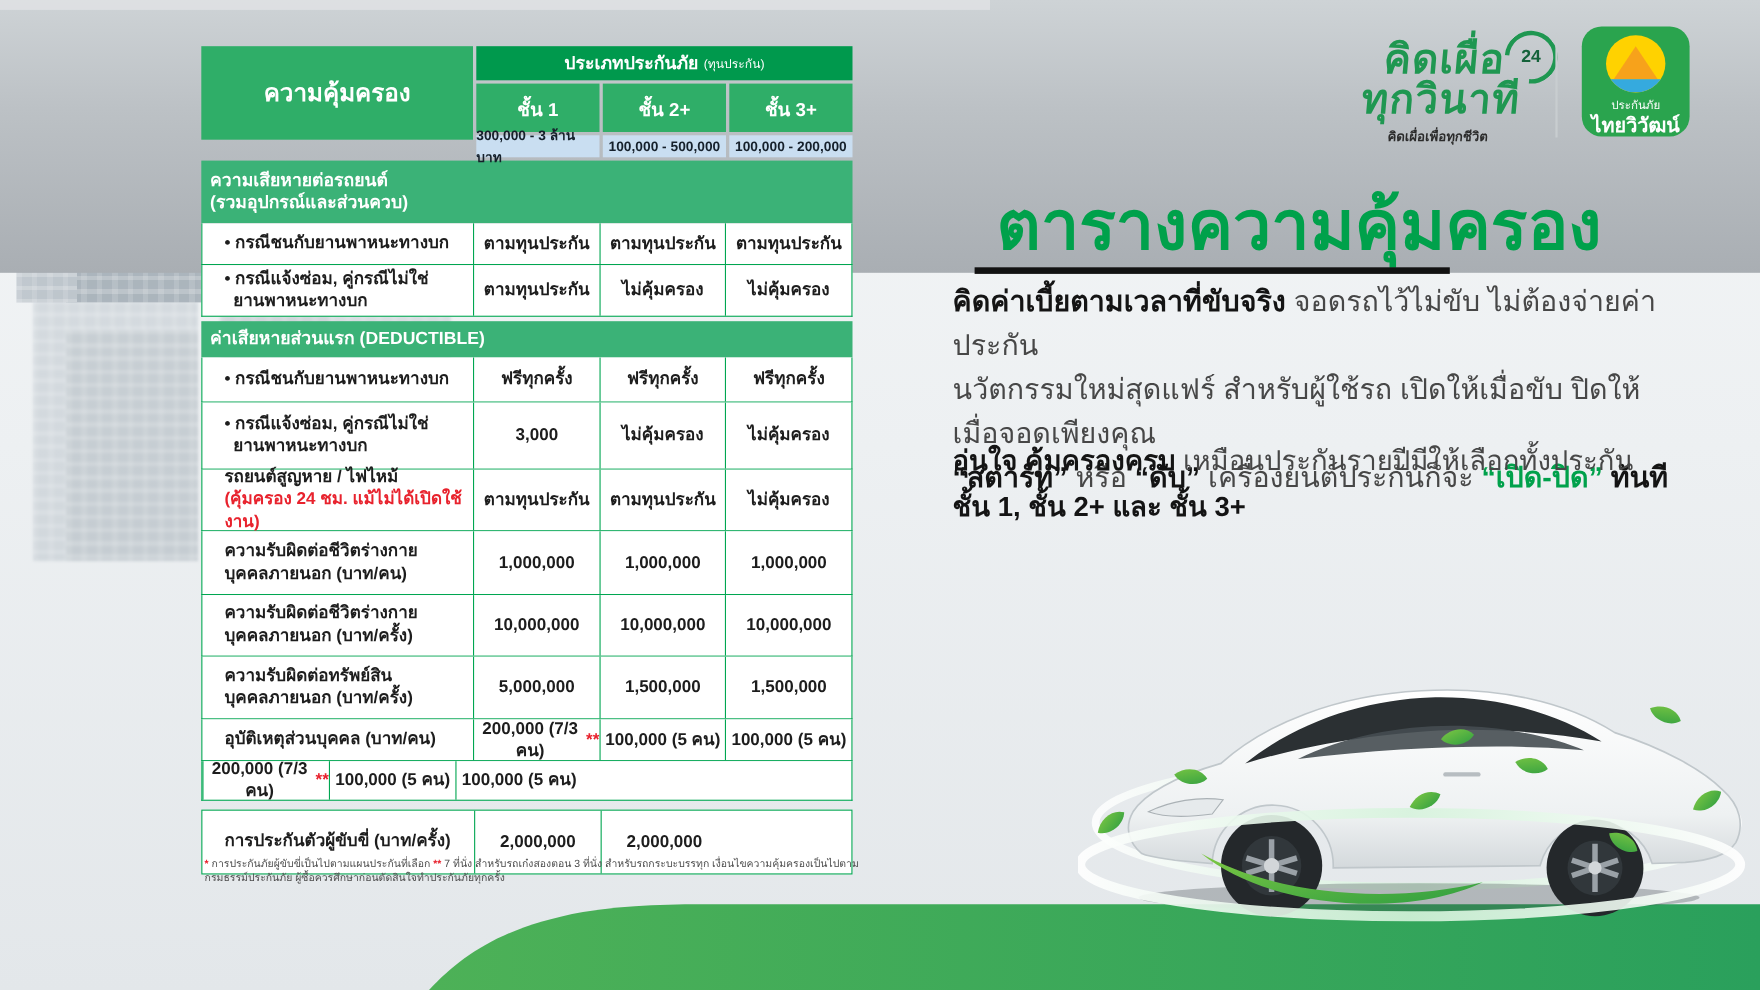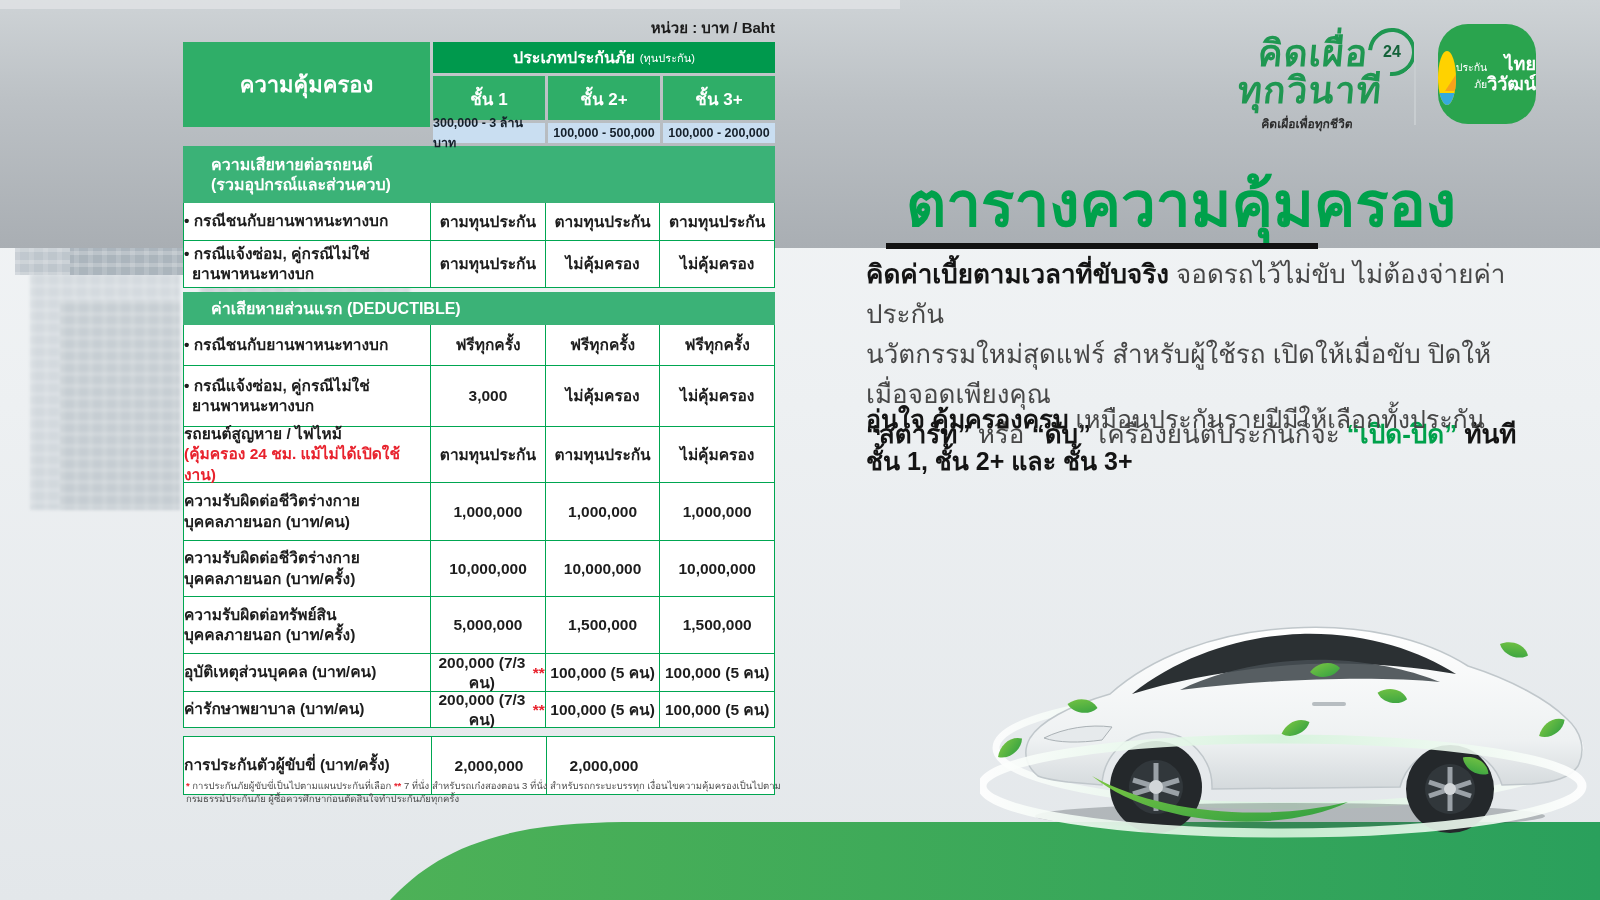--- a/index.html
+++ b/index.html
@@ -36,25 +36,25 @@
          display:flex;align-items:center;justify-content:center;gap:5px;}
   .htype .sub{font-size:11px;font-weight:400;}
   .hplans,.hranges{display:flex;gap:3px;}
   .hplan{flex:1;height:44px;background:#2fae68;color:#fff;font-weight:700;font-size:17px;
          display:flex;align-items:center;justify-content:center;}
   .hrange{flex:1;height:20px;background:#c9def1;color:#15202b;font-weight:700;font-size:12.5px;
           display:flex;align-items:center;justify-content:center;}
   .tgap{height:3px;}
   .tgap2{height:8px;}
   .sect{background:#3bb277;color:#fff;font-weight:700;font-size:16px;line-height:1.25;
-        display:flex;flex-direction:column;justify-content:center;padding-left:28px;}
+        display:flex;flex-direction:column;justify-content:center;padding-left:8px;}
   .trow{display:flex;background:#fff;border-left:1px solid #00a651;border-right:1px solid #00a651;
         border-bottom:1px solid #00a651;}
   .trow.topline{border-top:1px solid #00a651;}
-  .cl{width:247px;display:flex;flex-direction:column;justify-content:center;padding-left:0;
+  .cl{width:247px;display:flex;flex-direction:column;justify-content:center;padding-left:20px;
       box-sizing:border-box;font-weight:700;line-height:1.3;}
   .cv{width:115px;display:flex;flex-direction:column;align-items:center;justify-content:center;
       border-left:1px solid #00a651;box-sizing:border-box;font-weight:700;text-align:center;line-height:1.25;}
   .red{color:#e8222d;}
   .h57{height:57px}.h37{height:37px}.h46{height:46px}.h33{height:33px}.h40{height:40px}
   .h60{height:60px}.h55{height:55px}.h56{height:56px}.h35{height:35px}
 
   .footnote{position:absolute;left:186px;top:779px;width:630px;font-size:9.5px;color:#4a4a4a;
             z-index:5;line-height:1.4;}
   .footnote .red{font-weight:700;}
@@ -74,21 +74,21 @@
             transform:skewX(-5deg);text-align:center;}
   .campaign .l1{font-size:37px;font-weight:800;line-height:36px;letter-spacing:1px;}
   .campaign .l2{font-size:37px;font-weight:800;line-height:38px;letter-spacing:1px;}
   .campaign .tag{font-size:12px;font-weight:700;color:#2b2b2b;margin-top:4px;}
   .badge24{position:absolute;left:1368px;top:28px;width:40px;height:40px;border:4px solid #1f9751;
            border-left-color:transparent;border-radius:50%;transform:rotate(-40deg);z-index:5;
            display:flex;align-items:center;justify-content:center;}
   .badge24 span{transform:rotate(40deg);font-size:16px;font-weight:800;color:#14623a;}
   .logo-divider{position:absolute;left:1414px;top:30px;width:2px;height:95px;background:#c8cdd0;z-index:5;}
   .brand{position:absolute;left:1438px;top:24px;width:98px;height:100px;background:#2aa44e;
-         border-radius:30px;z-index:5;display:flex;flex-direction:row;align-items:center;text-align:right;}
+         border-radius:18px;z-index:5;display:flex;flex-direction:column;align-items:center;text-align:right;}
   .brand .emblem{width:54px;height:54px;border-radius:50%;background:#ffd200;margin-top:8px;
                  position:relative;overflow:hidden;}
   .brand .mountain{position:absolute;left:7px;top:10px;width:0;height:0;
                    border-left:20px solid transparent;border-right:20px solid transparent;
                    border-bottom:30px solid #f7a21b;}
   .brand .water{position:absolute;left:0;bottom:0;width:54px;height:12px;background:#35aade;}
   .brand .t1{font-size:10.5px;color:#fff;margin-top:3px;}
   .brand .t2{font-size:18px;font-weight:700;color:#fff;line-height:20px;}
 
   
@@ -115,21 +115,20 @@
     <div class="bldg" style="left:60px;top:35px;width:135px;height:240px;background-color:#a7b1b9;"></div>
     <div class="bldg" style="left:210px;top:95px;width:60px;height:180px;background-color:#b5bec5;"></div>
     <div class="bldg" style="left:290px;top:25px;width:140px;height:250px;background-color:#9ca7b0;"></div>
     <div class="bldg" style="left:445px;top:55px;width:95px;height:220px;background-color:#a9b2ba;"></div>
     <div class="bldg" style="left:550px;top:90px;width:70px;height:185px;background-color:#b2bbc2;"></div>
     <div class="bldg" style="left:15px;top:140px;width:55px;height:135px;background-color:#bcc4cb;"></div>
   </div>
   <div class="road"></div>
   <div class="road-edge"></div>
 
-  <div class="unit">หน่วย : บาท / Baht</div>
 
   <div class="tbl">
     <div class="thead">
       <div class="hleft">ความคุ้มครอง</div>
       <div class="hright">
         <div class="htype">
           <span>ประเภทประกันภัย</span>
           <span class="sub">(ทุนประกัน)</span>
         </div>
         <div class="hplans">
@@ -240,23 +239,20 @@
         </div>
       <div class="cv" style="flex-direction:row;">
         <span>200,000 (7/3 คน)</span>
           <span class="red">**</span>
       </div>
       <div class="cv">100,000 (5 คน)</div>
       <div class="cv">100,000 (5 คน)</div>
     </div>
 
     <div class="trow h35">
-      <div class="cl">
-          <span>ค่ารักษาพยาบาล (บาท/คน)</span>
-        </div>
       <div class="cv" style="flex-direction:row;">
         <span>200,000 (7/3 คน)</span>
           <span class="red">**</span>
       </div>
       <div class="cv">100,000 (5 คน)</div>
       <div class="cv">100,000 (5 คน)</div>
     </div>
 
     <div class="tgap2"></div>
     <div class="trow h57 topline">

